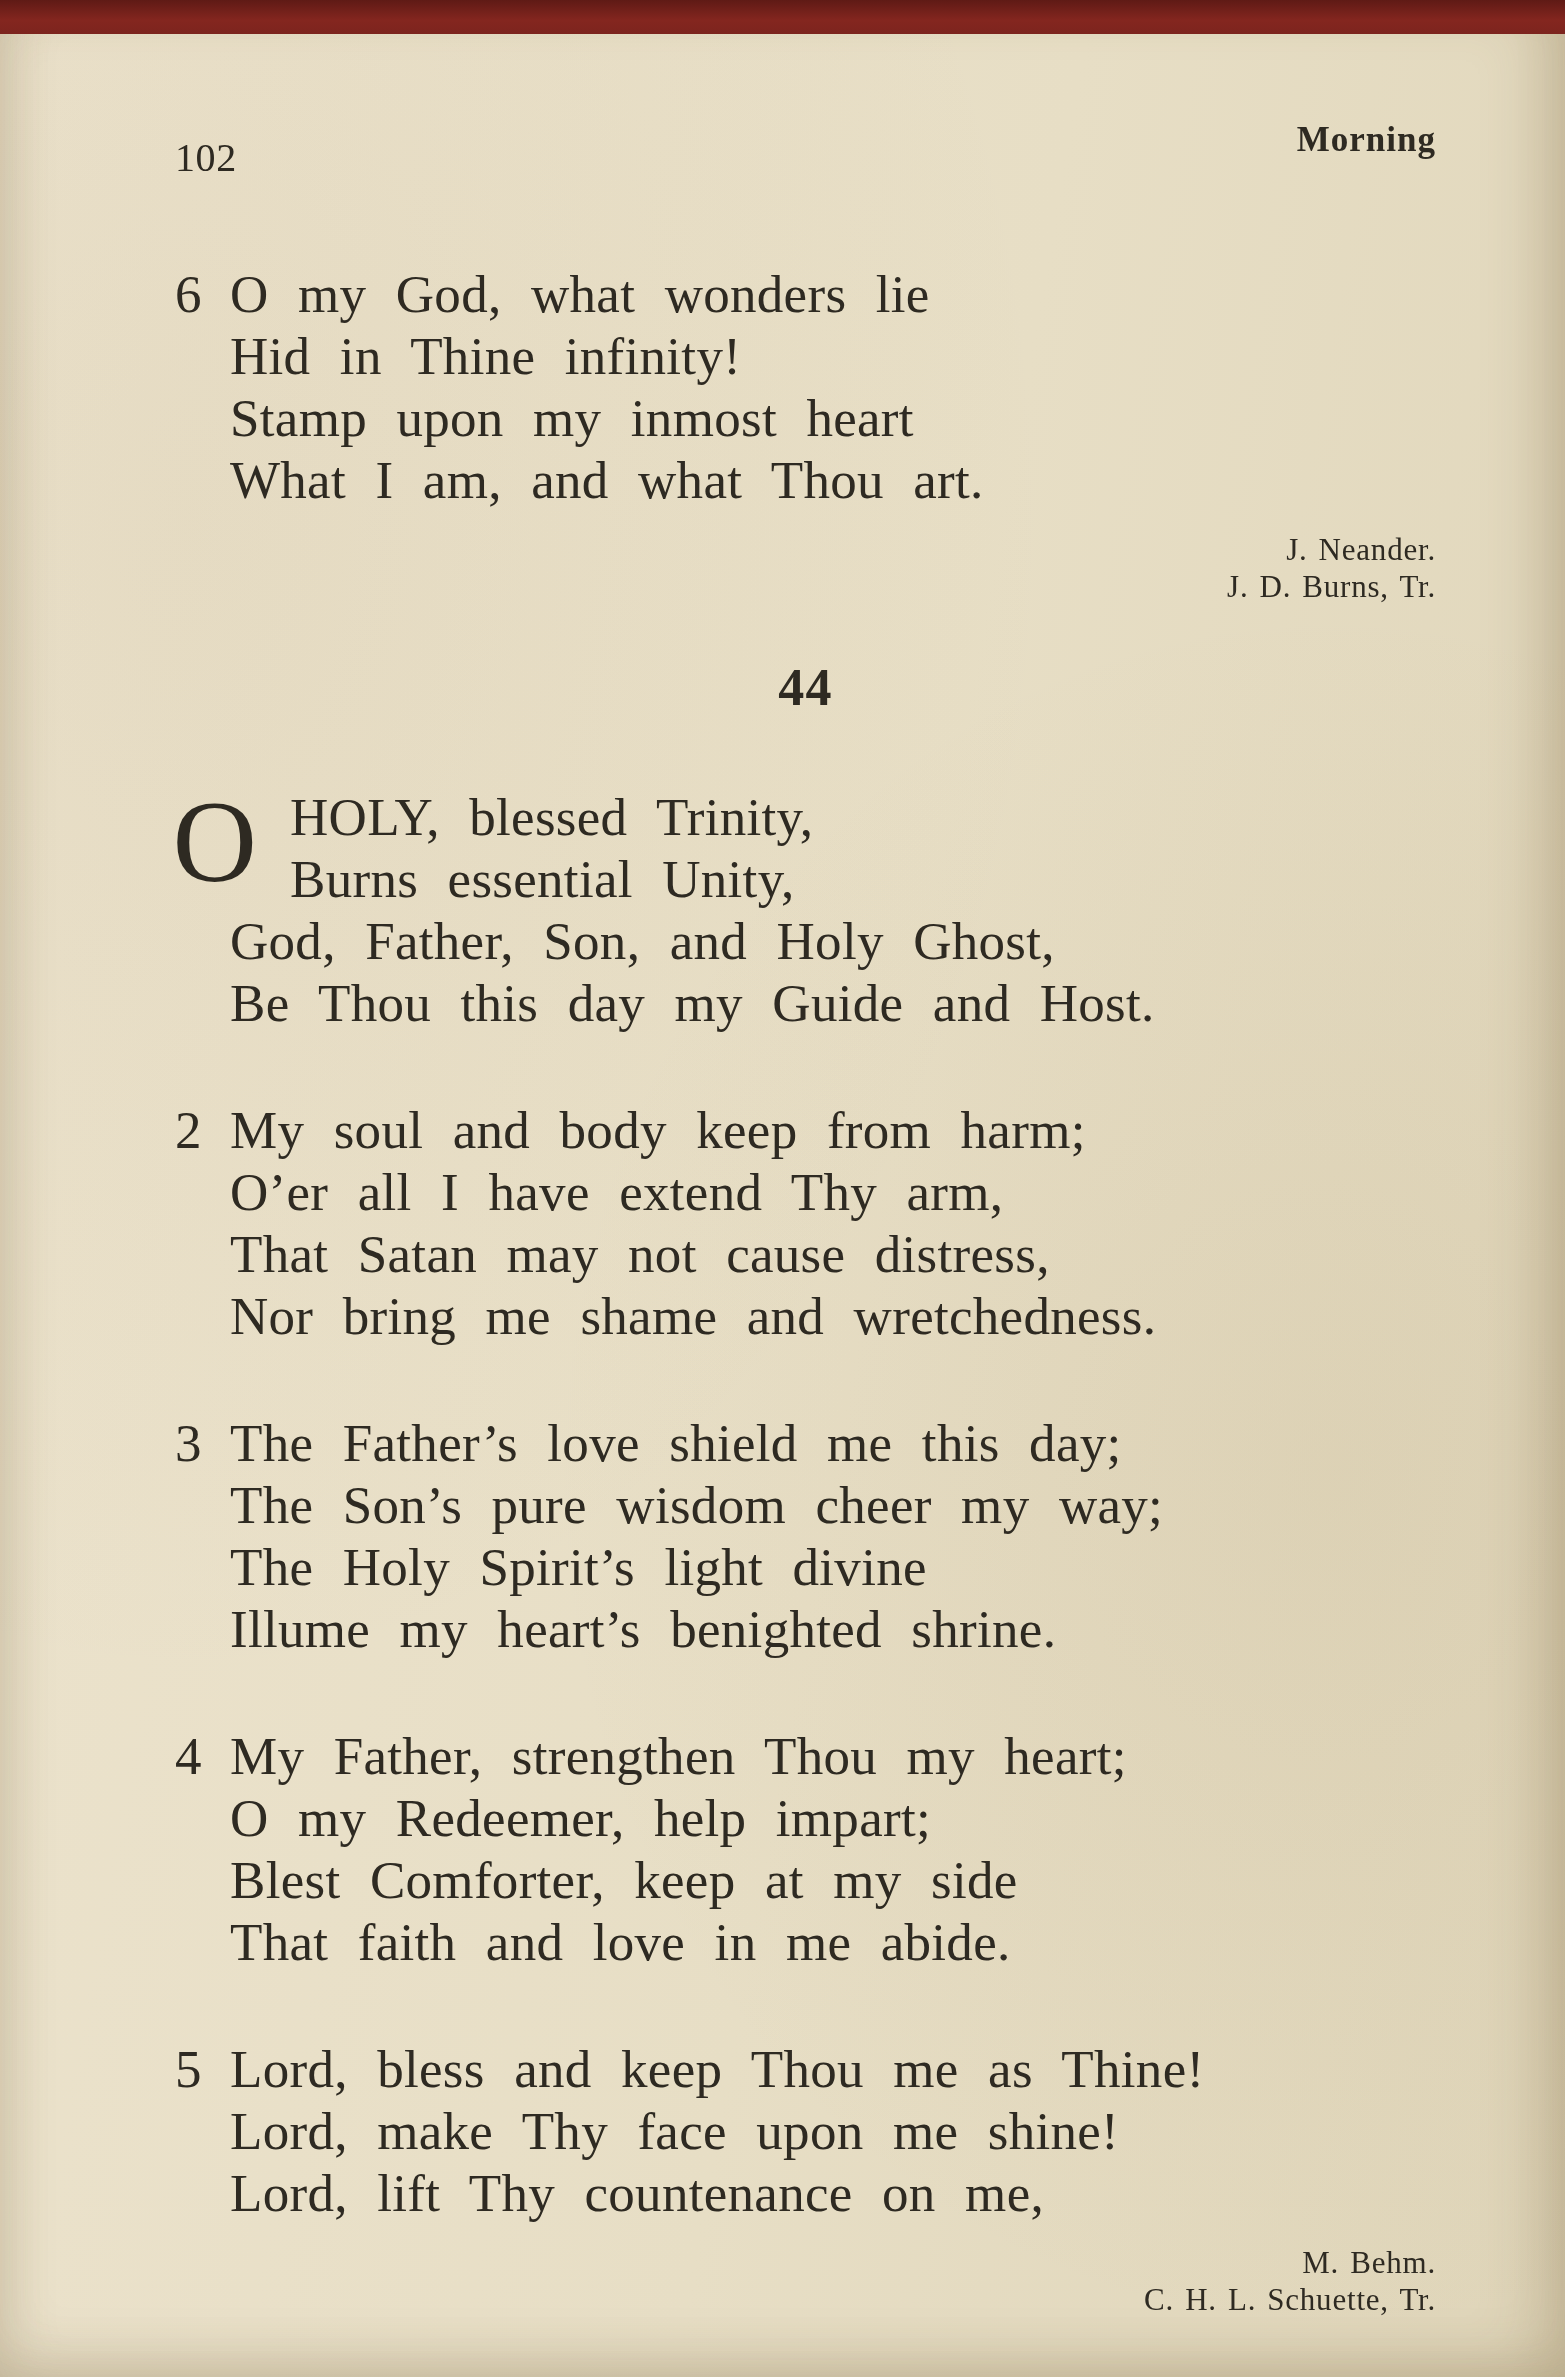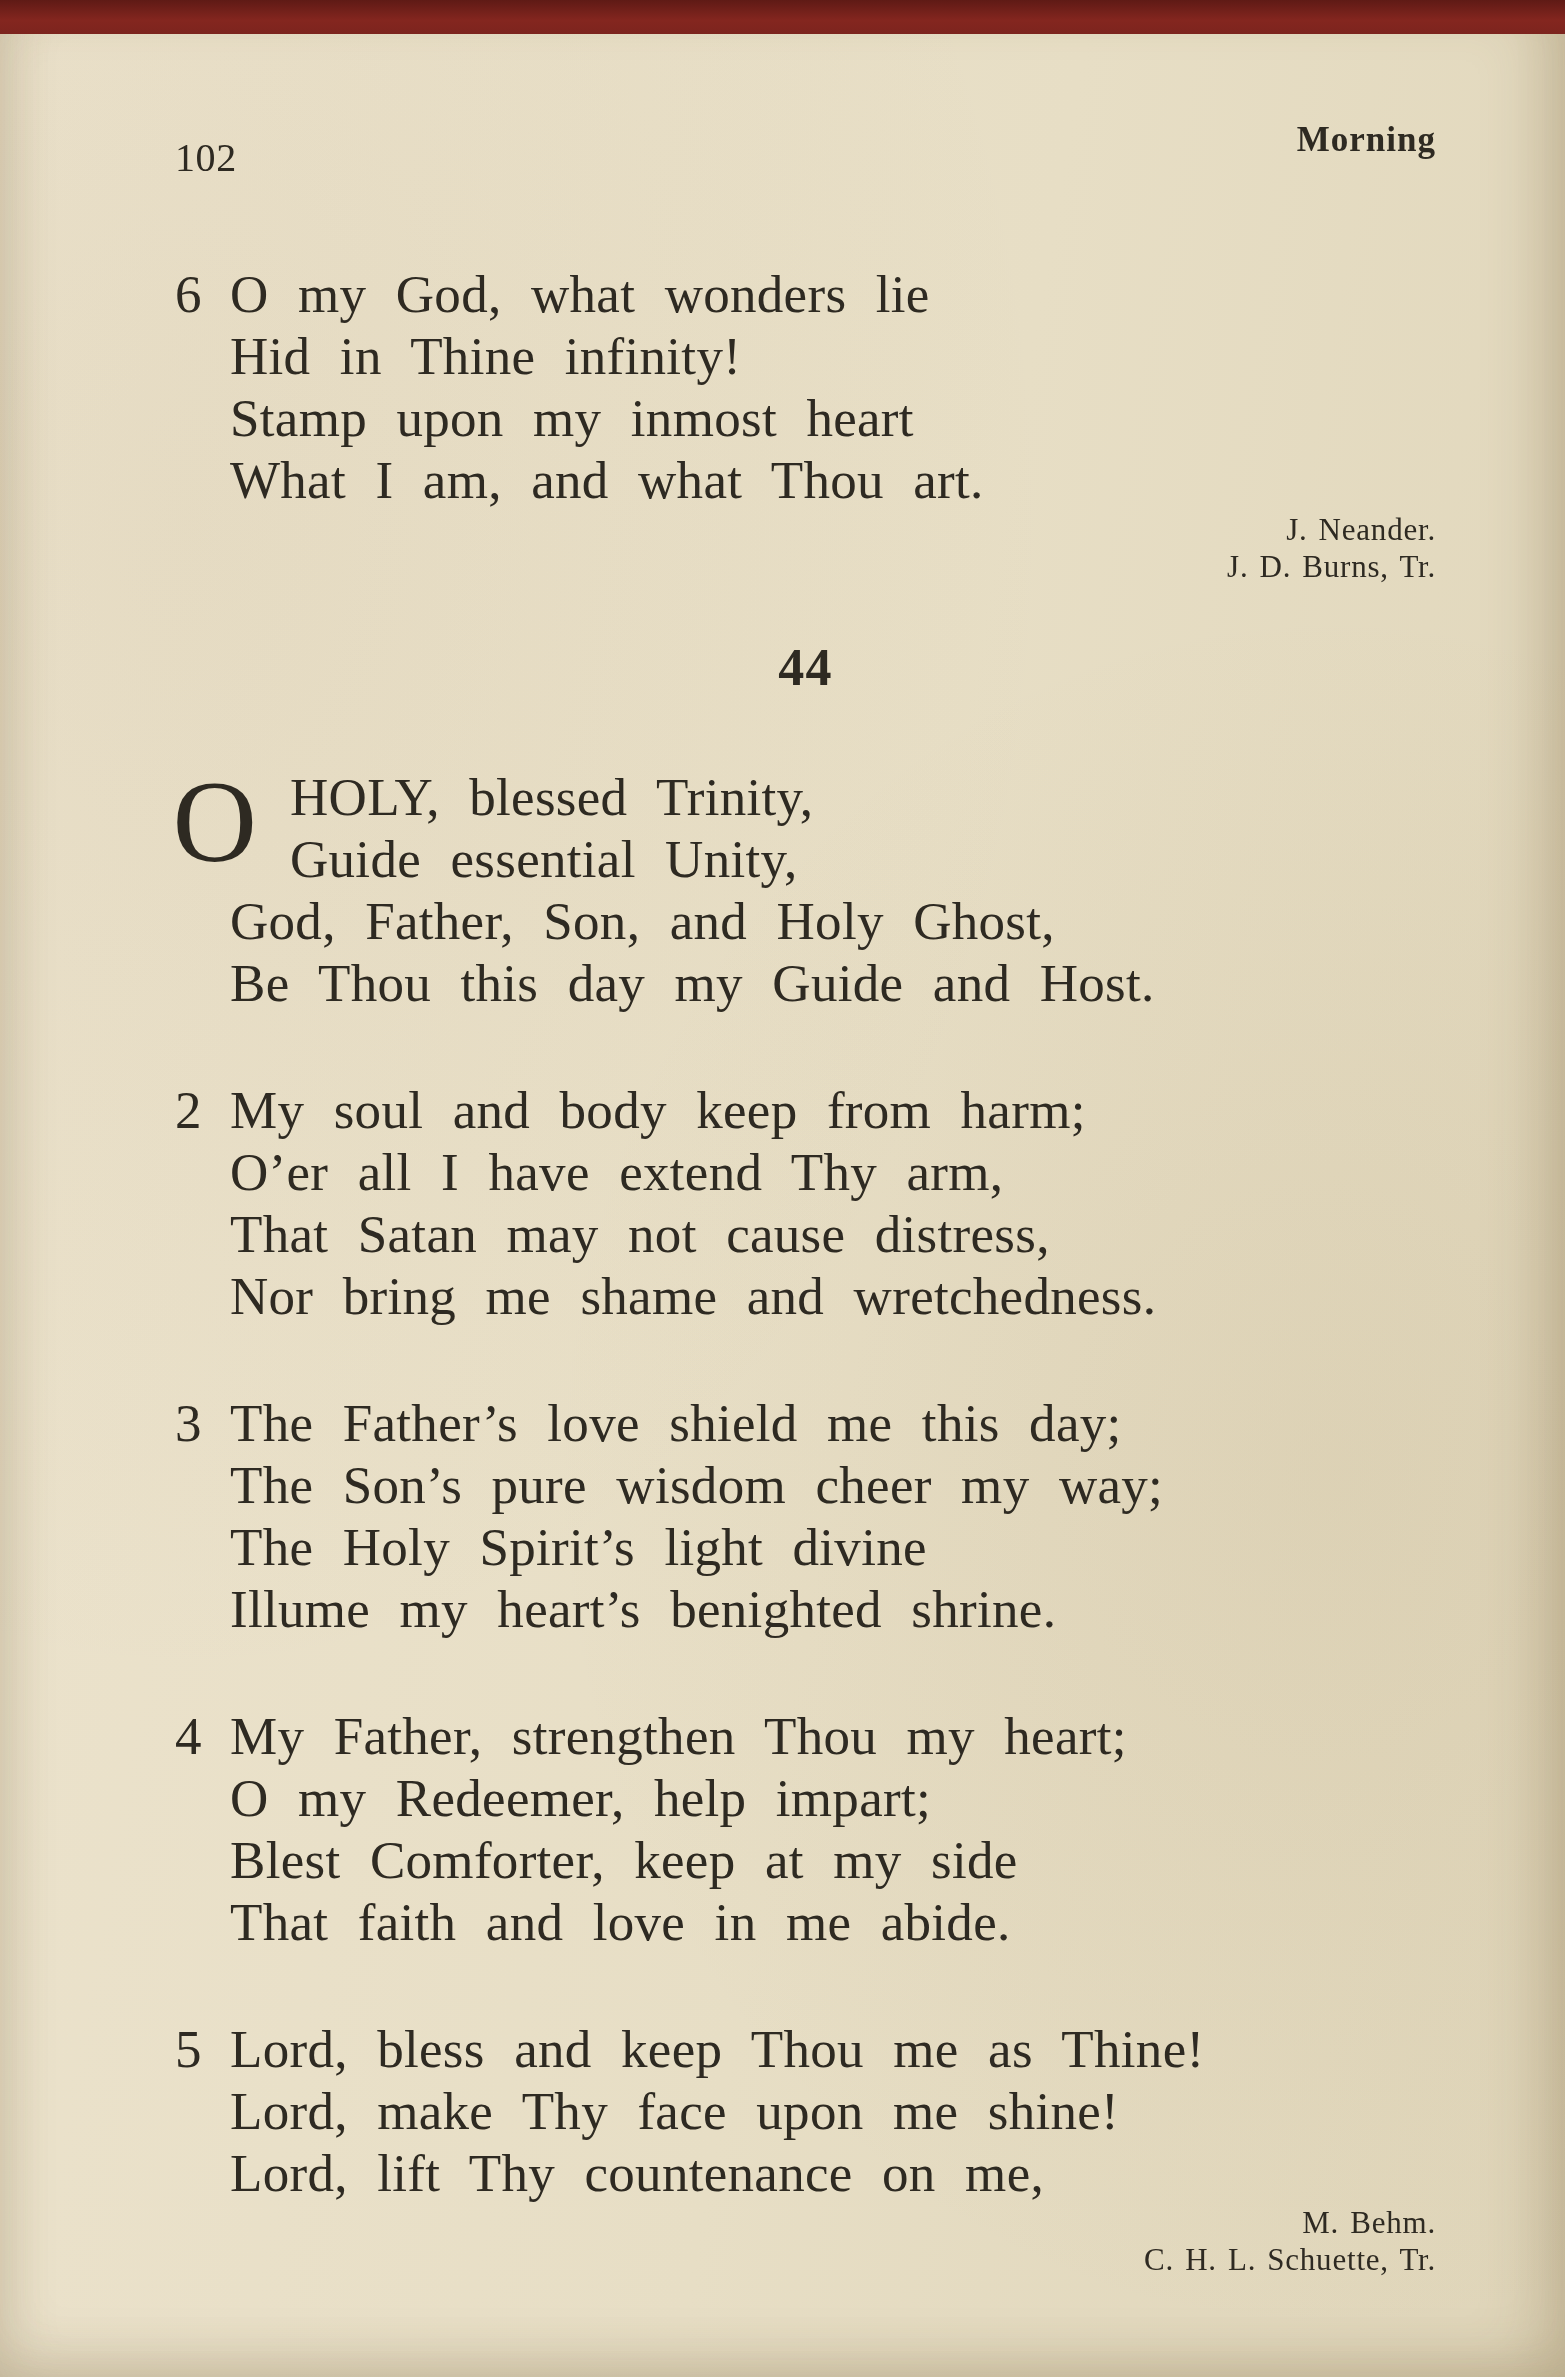--- a/index.html
+++ b/index.html
@@ -55,21 +55,21 @@
 
   .first-section { margin-top: 96px; }
   .vgap { margin-top: 65px; }
 
   .attribution {
     text-align: right;
     font-size: 31px;
     line-height: 37px;
     letter-spacing: 0.8px;
     word-spacing: 0.08em;
-    margin-top: 0;
+    margin-top: 20px;
   }
 
   .hymn-number {
     text-align: center;
     font-size: 52px;
     line-height: 60px;
     font-weight: bold;
     letter-spacing: 1.3px;
     margin: 53px 0 0 0;
   }
@@ -110,21 +110,21 @@
       </div>
     </section>
 
     <h2 class="hymn-number">44</h2>
 
     <section>
 
       <div class="stanza stanza-first">
         <span class="dropcap">O</span>
         <div class="line dc-indent">HOLY, blessed Trinity,</div>
-        <div class="line dc-indent">Guide essential Unity,</div>
+        <div class="line dc-indent">Burns essential Unity,</div>
         <div class="line">God, Father, Son, and Holy Ghost,</div>
         <div class="line">Be Thou this day my Guide and Host.</div>
       </div>
 
       <div class="stanza vgap">
         <span class="num">2</span>
         <div class="line">My soul and body keep from harm;</div>
         <div class="line">O’er all I have extend Thy arm,</div>
         <div class="line">That Satan may not cause distress,</div>
         <div class="line">Nor bring me shame and wretchedness.</div>

